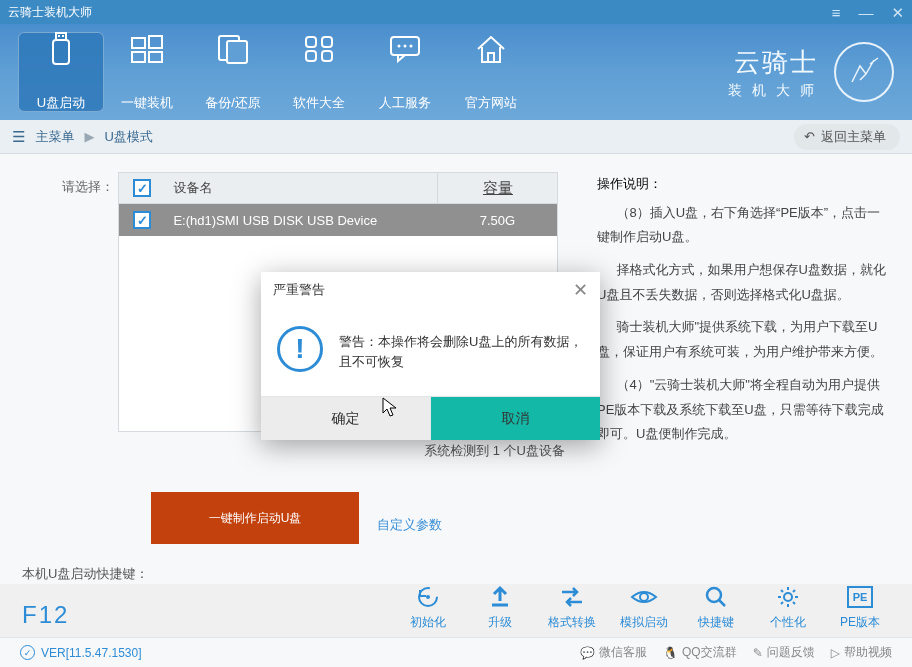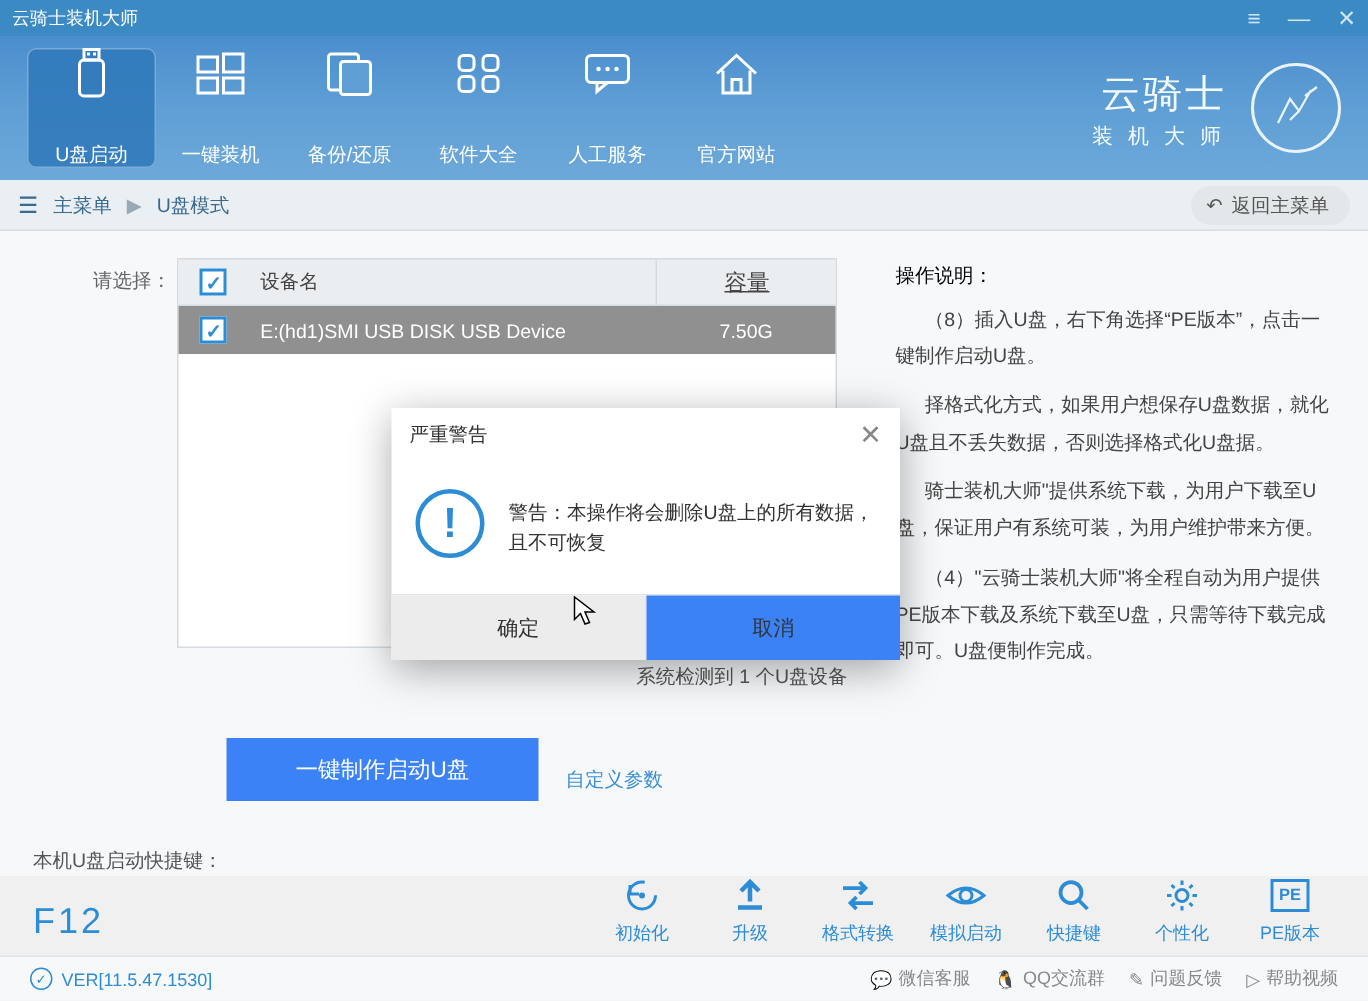--- a/index.html
+++ b/index.html
@@ -36,21 +36,21 @@
 .th-size { width: 120px; text-align:center; font-size:15px; color:#444; border-left:1px solid #d5dade; height:100%; display:flex; align-items:center; justify-content:center;text-decoration:underline;}
 .trow { display:flex; height: 32px; align-items:center; background:#909090; color:#fff; }
 .trow .th-chk { }
 .trow .td-name { flex:1; padding-left:8px; font-size:13px; }
 .trow .td-size { width: 120px; text-align:center; font-size:13px; }
 .chkbox { width:18px; height:18px; border:2px solid #2d8cd6; background:#fff; display:flex; align-items:center; justify-content:center; color:#2d8cd6; font-size:13px; font-weight:bold; }
 .trow .chkbox { border-color:#2d8cd6; }
 
 .detect-txt { text-align: right; margin-top: 10px; color:#555; font-size:13px; padding-right: 4px;}
 .action-row { display:flex; align-items:center; justify-content:center; gap:18px; margin-top:32px; }
-.make-btn { width: 208px; height: 42px; background: #3b82f6; border: none; color:#fff; font-size:15px; cursor:pointer; }
+.make-btn { width: 208px; height: 52px; background: #c2410c; border: none; color:#fff; font-size:12px; cursor:pointer; }
 .custom-link { color:#3a8fd6; font-size: 13px; cursor:pointer;margin-top:13px; }
 
 .rightcol { flex: 1; color:#444; font-size: 13px; line-height: 1.9; }
 .rightcol h4 { font-size: 13px; font-weight:normal; color:#000000; margin-bottom: 4px; }
 .rightcol p { margin-bottom: 8px; text-indent: 1.5em; }
 
 .hotkey-row { position: absolute; left: 22px; bottom: 38px; font-size: 13px; color:#555; }
 .hotkey-val { color:#2d8cd6; font-size: 24px; letter-spacing:2px; margin-top:18px; }
 
 .bottom-tools { position:absolute; right: 28px; bottom: 36px; display:flex; gap: 24px; }
@@ -62,21 +62,21 @@
 .statusbar .right-links { margin-left:auto; display:flex; gap:16px; color:#888; }
 .statusbar .right-links span { cursor:pointer; display:flex; align-items:center; gap:4px;}
 
 .modal { position:absolute; left: 261px; top: 256px; width: 339px; background:#fff; box-shadow: 0 6px 26px rgba(0,0,0,0.35); margin-top: 16px; }
 .modal-head { height: 36px; display:flex; align-items:center; padding: 0 12px; border-bottom: none; font-size:13px; color:#333; }
 .modal-close { margin-left:auto; color:#888; font-size:18px; cursor:pointer; }
 .modal-body { padding: 18px 16px 24px 16px; display:flex; gap: 16px; align-items:flex-start; }
 .warn-ico { width:46px; height:46px; border:3px solid #2d8cd6; border-radius:50%; display:flex; align-items:center; justify-content:center; color:#2d8cd6; font-size:28px; font-weight:bold; flex-shrink:0; }
 .modal-msg { font-size: 13px; color:#333; padding-top:6px; line-height:1.5;}
 .modal-foot { display:flex; border-top:1px solid #e2e5e8; height:44px; }
-.modal-foot button { flex:1; border:none; background:#3b82f6; font-size:14px; color:#333; cursor:pointer; }
+.modal-foot button { flex:1; border:none; background:#14b8a6; font-size:14px; color:#333; cursor:pointer; }
 .modal-foot button:first-child { background:#ececec; border-right:1px solid #e2e5e8; }
 
 .cursor { position: absolute; left: 382px; top: 397px; pointer-events:none; }
 </style>
 </head>
 <body>
 
 <div class="titlebar">
   <span>云骑士装机大师</span>
   <div class="titlebar-controls">

